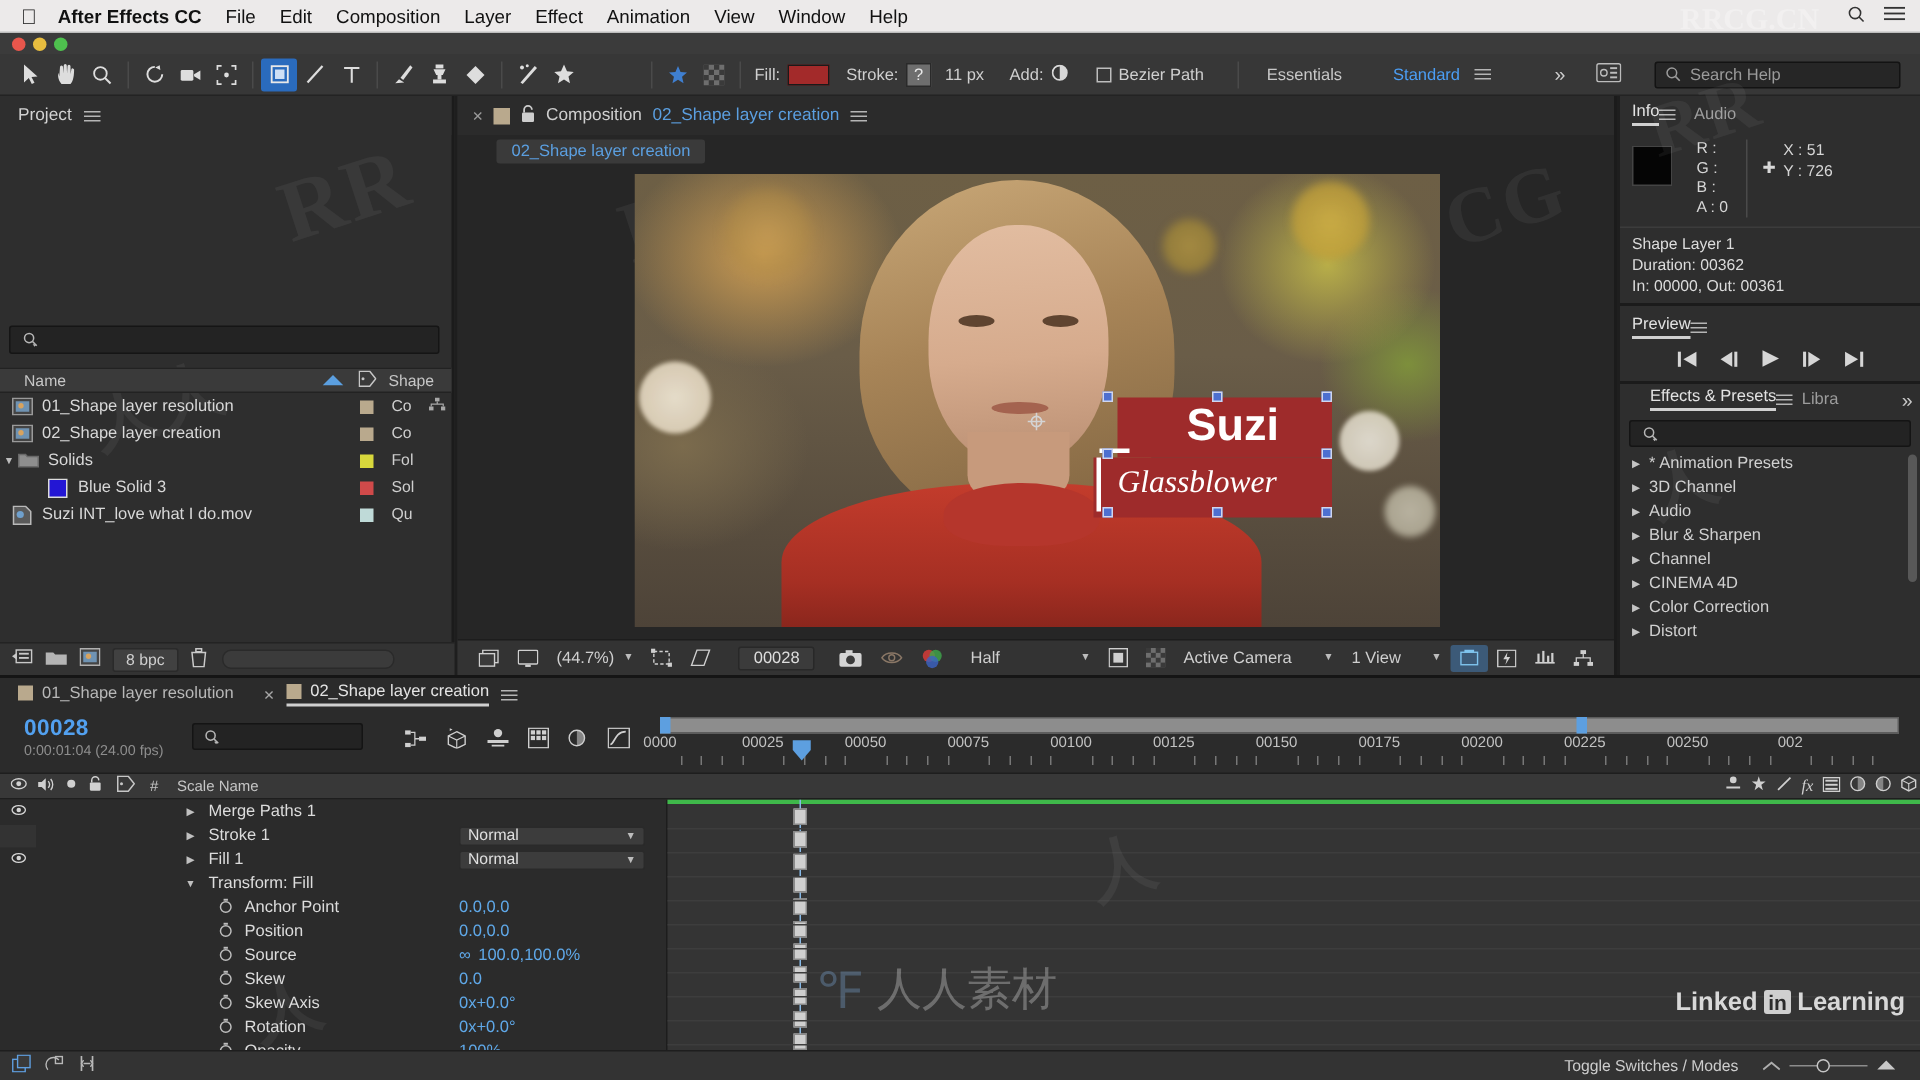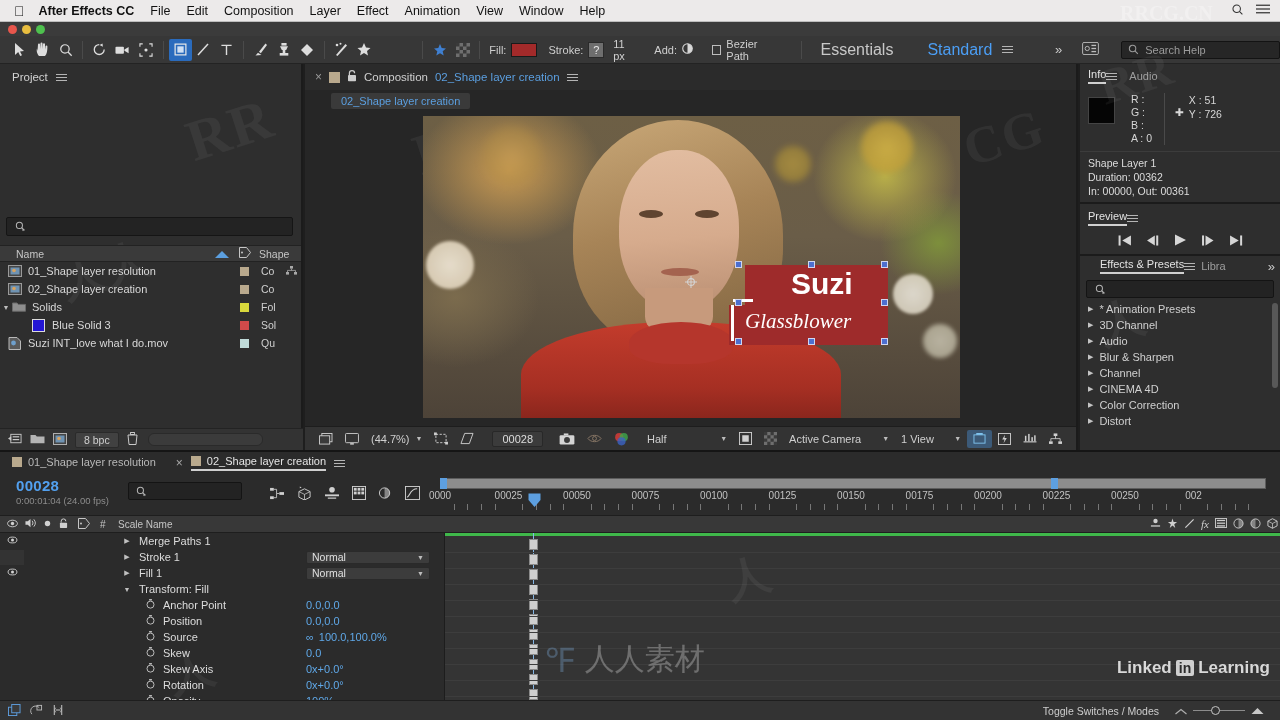--- a/index.html
+++ b/index.html
@@ -46,21 +46,21 @@
   .tool.active { background: #2a6bbd; }
   .tool svg { display: block; }
   .tsep { width: 1px; height: 18px; background: #4a4a4a; margin: 0 5px; }
   .fillgrp { display: flex; align-items: center; gap: 5px; font-size: 11px; color: #cfcfcf; }
   .swatch { width: 28px; height: 14px; border: 1px solid #1a1a1a; }
   .strokebox {
     width: 17px; height: 16px; background: #6e6e6e; border: 1px solid #2a2a2a;
     display: flex; align-items: center; justify-content: center;
     font-size: 11px; color: #e8e8e8;
   }
-  .wsname { font-size: 16px; color: #c8c8c8; }
+  .wsname { font-size: 11px; color: #c8c8c8; }
   .wsname.sel { color: #4b9ef5; }
   .searchhelp {
     display: flex; align-items: center; gap: 6px;
     background: #262626; border: 1px solid #131313; border-radius: 2px;
     height: 18px; width: 164px; padding: 0 6px; font-size: 11px; color: #9b9b9b;
   }
 
   
   .mid { position: absolute; top: 64px; left: 0; width: 1280px; height: 386px; }
 

